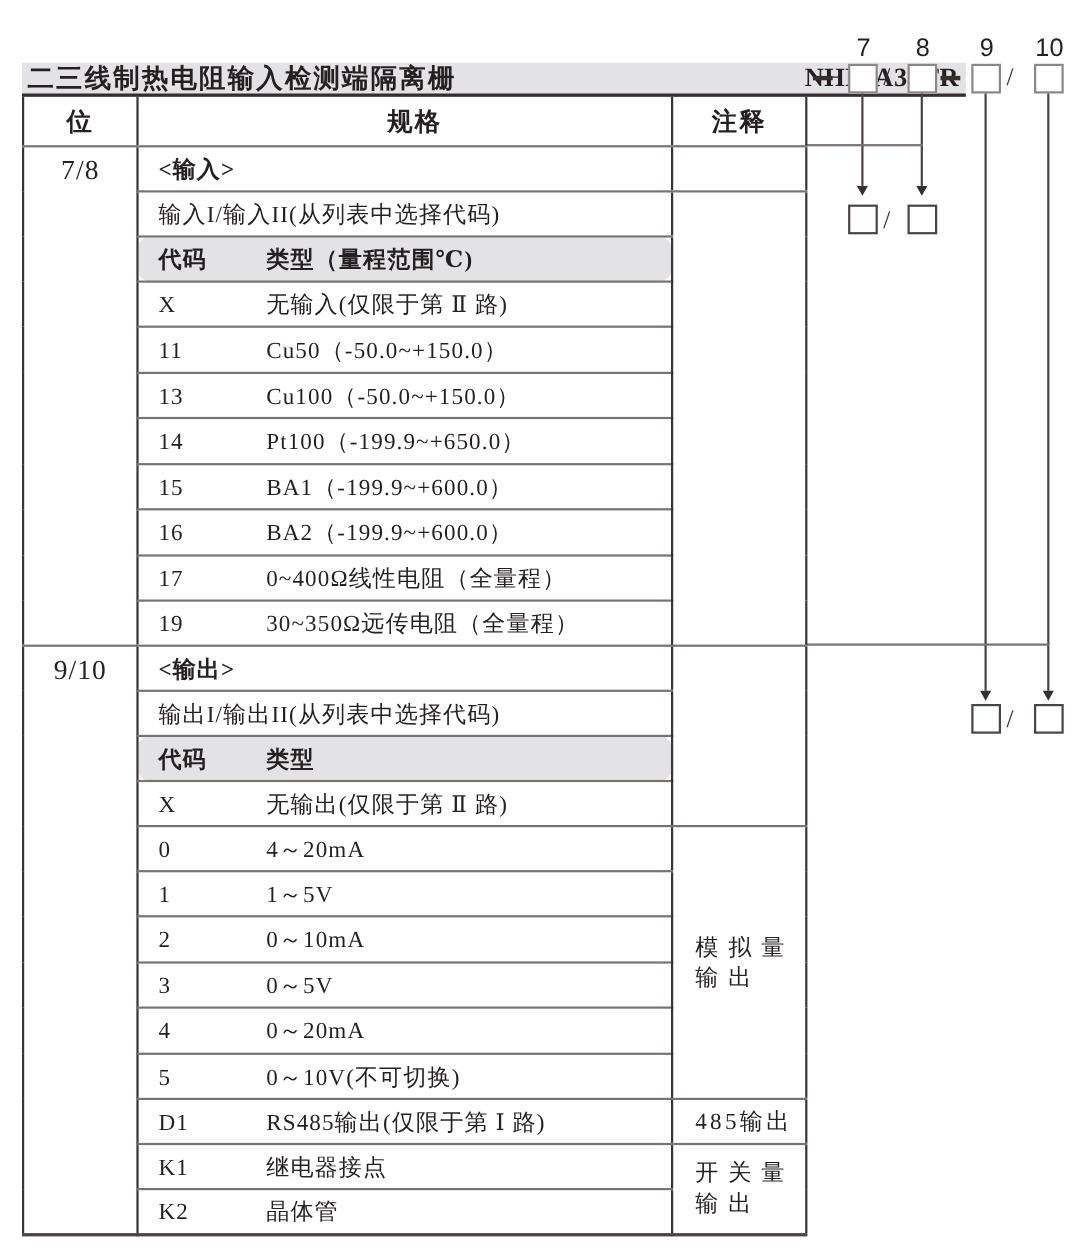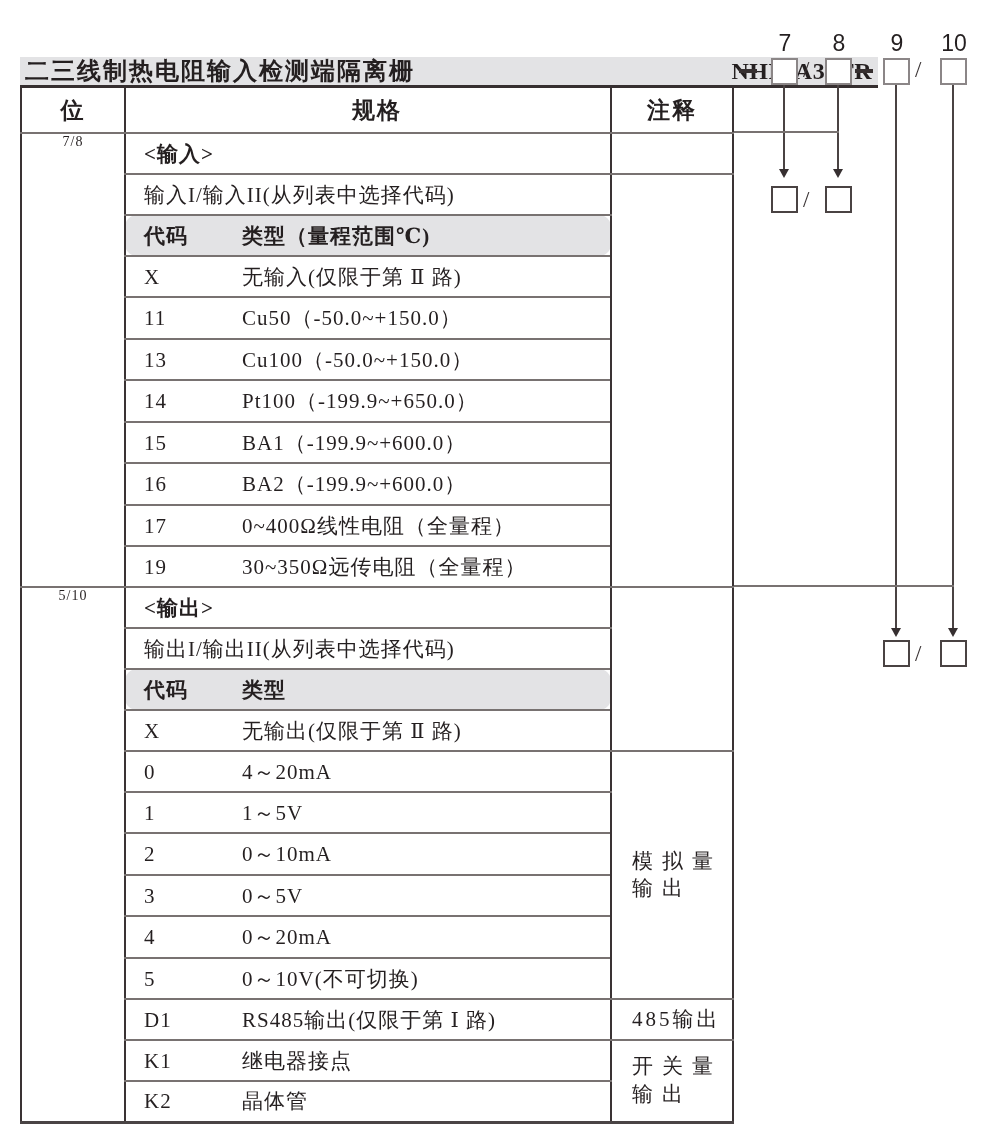--- a/index.html
+++ b/index.html
@@ -45,22 +45,22 @@
     border-bottom:3px solid #4a4445;
     font-size:21px;letter-spacing:1px;
   }
   tr{height:41px;}
   tr.hdr{height:45px;}
   tr.h42{height:42px;}
   td{padding:0;vertical-align:middle;overflow:hidden;}
   td.bl{border-left:2px solid var(--dark);}
   td.rb{border-bottom:2px solid var(--line-gray);}
   td.pos{
-    text-align:center;vertical-align:top;padding-top:0;
-    font-size:14px;
+    text-align:center;vertical-align:top;padding-top:8px;
+    font-size:25px;
   }
   td.hcell{font-weight:bold;font-size:23px;text-align:center;letter-spacing:2px;}
   td.hspec{font-weight:bold;font-size:23px;text-align:center;padding-left:18px;letter-spacing:2px;}
   td.spec{padding-left:18px;border-radius:12px;}
   td.gray{background:var(--bg-gray);}
   .bold{font-weight:bold;}
   span.code{display:inline-block;width:98px;}
   span.type{white-space:nowrap;}
   td.note{vertical-align:middle;}
   .note-pad{padding-left:20px;line-height:1.3;}
@@ -182,21 +182,21 @@
       <td class="spec bl rb"><span class="code">16</span><span class="type">BA2（-199.9~+600.0）</span></td>
     </tr>
     <tr>
       <td class="spec bl rb"><span class="code">17</span><span class="type">0~400Ω线性电阻（全量程）</span></td>
     </tr>
     <tr>
       <td class="spec bl rb"><span class="code">19</span><span class="type">30~350Ω远传电阻（全量程）</span></td>
     </tr>
 
     <tr>
-      <td class="pos" rowspan="13">5/10</td>
+      <td class="pos" rowspan="13">9/10</td>
       <td class="spec bold bl rb">&lt;输出&gt;</td>
       <td class="note bl rb" rowspan="4"></td>
     </tr>
     <tr>
       <td class="spec bl rb">输出I/输出II(从列表中选择代码)</td>
     </tr>
     <tr>
       <td class="spec bl rb gray bold">
         <span class="code">代码</span><span class="type">类型</span>
       </td>

